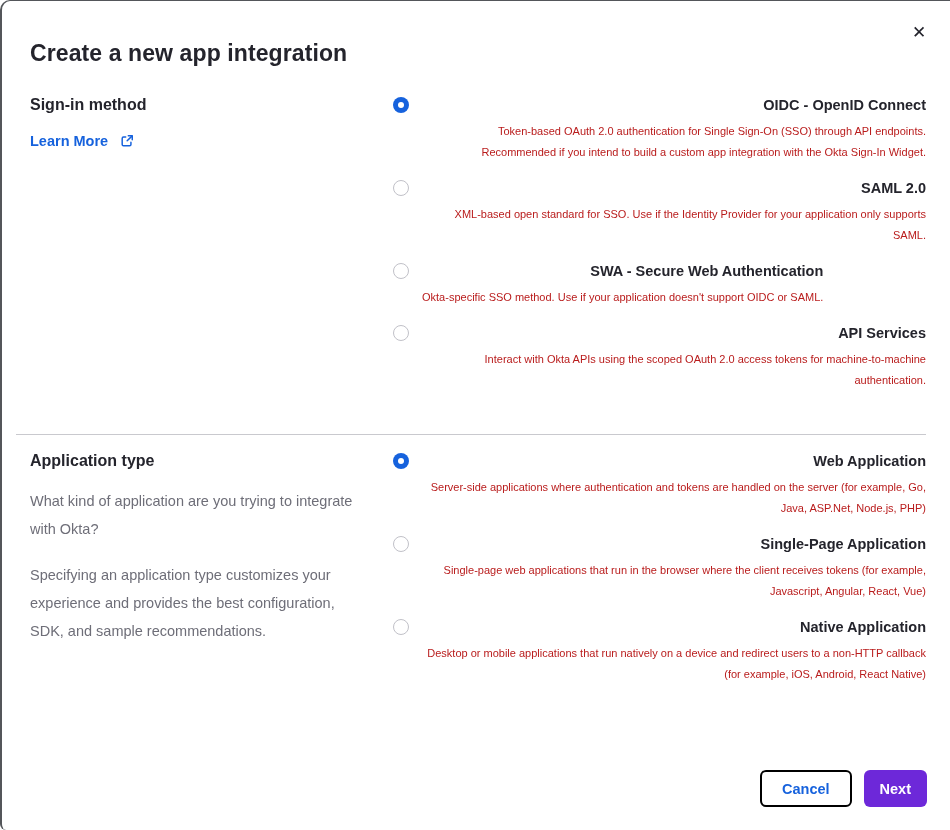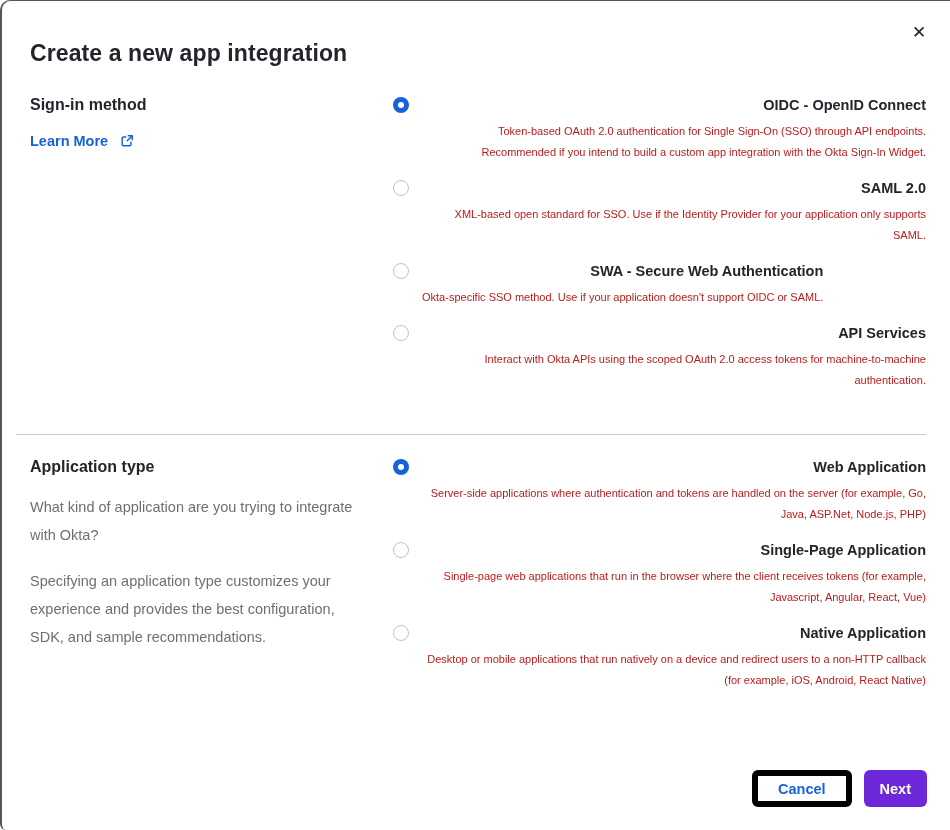--- a/index.html
+++ b/index.html
@@ -53,31 +53,31 @@
   .option-label{
     font-size:14.5px;font-weight:600;color:#24242c;line-height:16px;
   }
   .option-desc{
     font-size:11px;color:#b91c1c;line-height:21px;margin-top:8px;max-width:506px;
   }
   .divider{
     border:none;border-top:1px solid #c9c9ce;height:0;
     margin:43px 0 0 -14px;
   }
-  .section-row.second{margin-top:24px;}
+  .section-row.second{margin-top:18px;}
   .footer{
     position:absolute;right:23px;bottom:23px;display:flex;gap:12px;align-items:center;
   }
   .btn{
     height:37px;border-radius:6px;font-family:"Liberation Sans",sans-serif;
     font-size:14.5px;font-weight:700;cursor:pointer;box-sizing:border-box;
     display:flex;align-items:center;justify-content:center;
   }
   .btn-cancel{
-    background:#fff;color:#1662dd;border:6px solid #000000;padding:0 20px;
+    background:#fff;color:#1662dd;border:2px solid #000000;padding:0 20px;
   }
   .btn-next{
     background:#6d28d9;color:#fff;border:none;padding:0 16px;
   }
 </style>
 </head>
 <body>
 
 <div class="modal">
 

